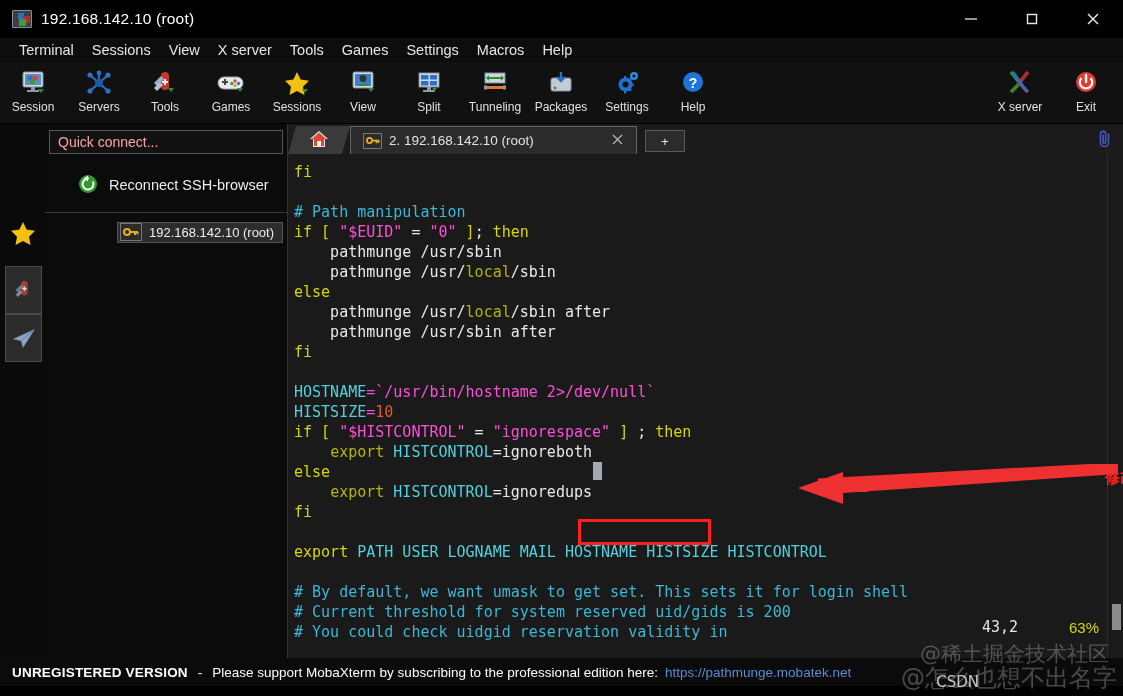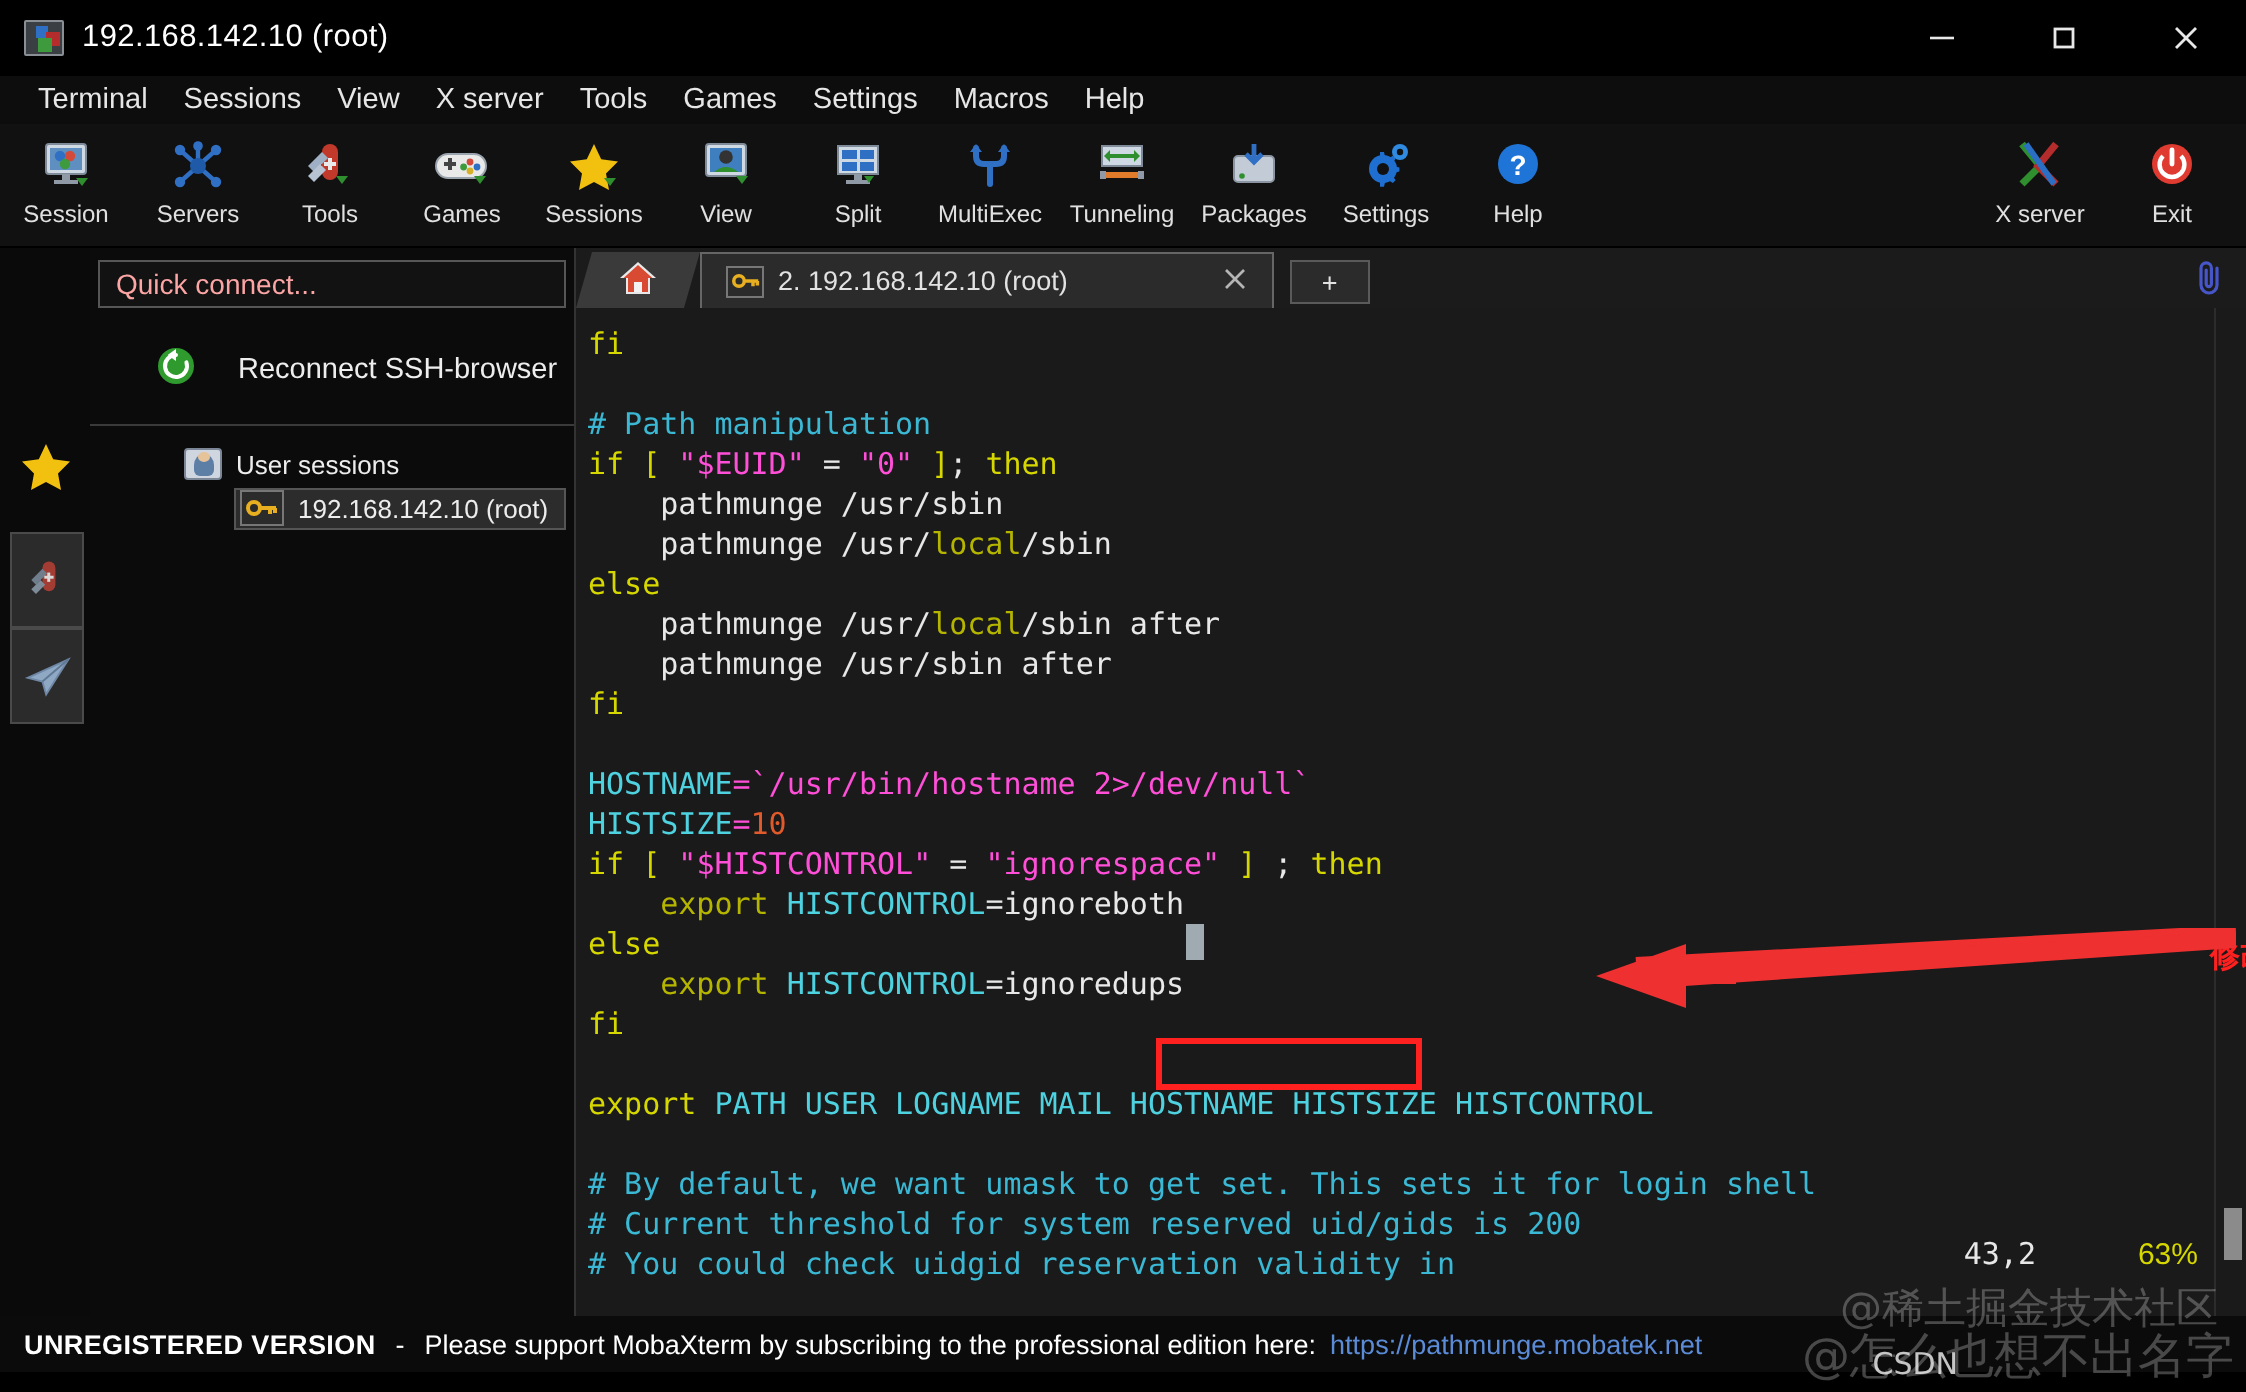--- a/index.html
+++ b/index.html
@@ -44,21 +44,21 @@
   .rail-btn{ position:absolute; left:5px; width:37px; height:48px;
              background:#2b2b2b; border:1px solid #4a4a4a;
              display:flex; align-items:center; justify-content:center;}
   
   #sidebar{ width:243px; background:#0b0b0b; border-right:1px solid #333;}
   #quickconnect{
     margin:6px 4px 4px 4px; height:24px; background:#121212; border:1px solid #565656;
     display:flex;align-items:center; padding-left:8px; font-size:14px; color:#fca5a5;
   }
   #reconnect-row{
-    height:55px; display:flex; align-items:center; gap:20px; padding-left:32px;
+    height:55px; display:flex; align-items:center; gap:10px; padding-left:32px;
     border-bottom:1px solid #3a3a3a; font-size:14.5px; color:#ededed;
   }
   .tree{ padding-top:8px; }
   .tree-row{ display:flex; align-items:center; gap:7px; font-size:13px; color:#ededed; height:22px;}
   .tree-row.lvl1{ padding-left:47px; }
   .tree-row.lvl2{ padding-left:72px; }
   .tree-row.sel{ background:#2c2c2c; border:1px solid #555; display:inline-flex; padding-right:8px;}
   .ic-folder{width:19px;height:16px;background:#cfd6e0;border:1px solid #7b8796;position:relative;border-radius:2px;}
   .ic-folder:after{content:"";position:absolute;left:4px;top:2px;width:10px;height:11px;border-radius:50% 50% 3px 3px;background:#5d7fa6;}
   .ic-folder:before{content:"";position:absolute;left:6px;top:1px;width:6px;height:5px;border-radius:50%;background:#e7c39a;z-index:2;}
@@ -264,34 +264,20 @@
         <rect x="6" y="11" width="7.5" height="4.5" fill="#2f6fc4"></rect>
           <rect x="15" y="11" width="7" height="4.5" fill="#2f6fc4"></rect>
         <rect x="12" y="17" width="4" height="3" fill="#8f9aa6"></rect>
           <rect x="8" y="20" width="12" height="2" fill="#8f9aa6"></rect>
         <path d="M17 18 l5 0 l-2.5 3.5 z" fill="#2f8f2f"></path>
       </svg>
     </span>
     <span class="tb-lab">Split</span>
   </div>
 
-  <div class="tb-btn">
-    <span class="tb-ico">
-      <svg width="28" height="26" viewBox="0 0 28 26">
-        <g stroke="#2f6fc4" stroke-width="3" fill="none" stroke-linecap="round">
-          <path d="M7 4 L7 8 Q7 12 11 12 L14 12"></path>
-          <path d="M21 4 L21 8 Q21 12 17 12 L14 12"></path>
-          <path d="M14 12 L14 22"></path>
-        </g>
-        <path d="M7 2 l3 4 h-6 z" fill="#2f6fc4"></path>
-          <path d="M21 2 l3 4 h-6 z" fill="#2f6fc4"></path>
-      </svg>
-    </span>
-    <span class="tb-lab">MultiExec</span>
-  </div>
 
   <div class="tb-btn">
     <span class="tb-ico">
       <svg width="30" height="26" viewBox="0 0 30 26">
         <rect x="5" y="3" width="20" height="10" fill="#cfd9e4" stroke="#7f8b99"></rect>
         <path d="M9 8 h12" stroke="#2f8f2f" stroke-width="2"></path>
         <path d="M9 5 l-3 3 l3 3 z" fill="#2f8f2f"></path>
           <path d="M21 5 l3 3 l-3 3 z" fill="#2f8f2f"></path>
         <rect x="6" y="16" width="18" height="3" fill="#e07b2b"></rect>
         <rect x="4" y="15.5" width="3" height="4" fill="#8f9aa6"></rect>
@@ -392,24 +378,20 @@
       <span>
         <svg width="22" height="22" viewBox="0 0 22 22">
           <circle cx="11" cy="11" r="9" fill="#2f9b2f"></circle>
           <path d="M11 5.5 a5.5 5.5 0 1 0 5.2 3.7" stroke="#fff" stroke-width="2" fill="none" stroke-linecap="round"></path>
           <path d="M11 2.5 l0 6 l-4.2 -3 z" fill="#fff"></path>
         </svg>
       </span>
       <span>Reconnect SSH-browser</span>
     </div>
     <div class="tree">
-      <div class="tree-row lvl1">
-        <span class="ic-folder"></span>
-        <span>User sessions</span>
-      </div>
       <div class="tree-row lvl2">
         <span class="tree-row sel" style="padding-left:2px; height:21px;">
           <span class="ic-key">
             <svg width="16" height="12" viewBox="0 0 16 12">
               <circle cx="4" cy="6" r="3" fill="none" stroke="#e8b020" stroke-width="2"></circle>
               <path d="M7 6 h8 M12 6 v3 M14.5 6 v2.5" stroke="#e8b020" stroke-width="2" fill="none"></path>
             </svg>
           </span>
           <span>192.168.142.10 (root)</span>
         </span>

